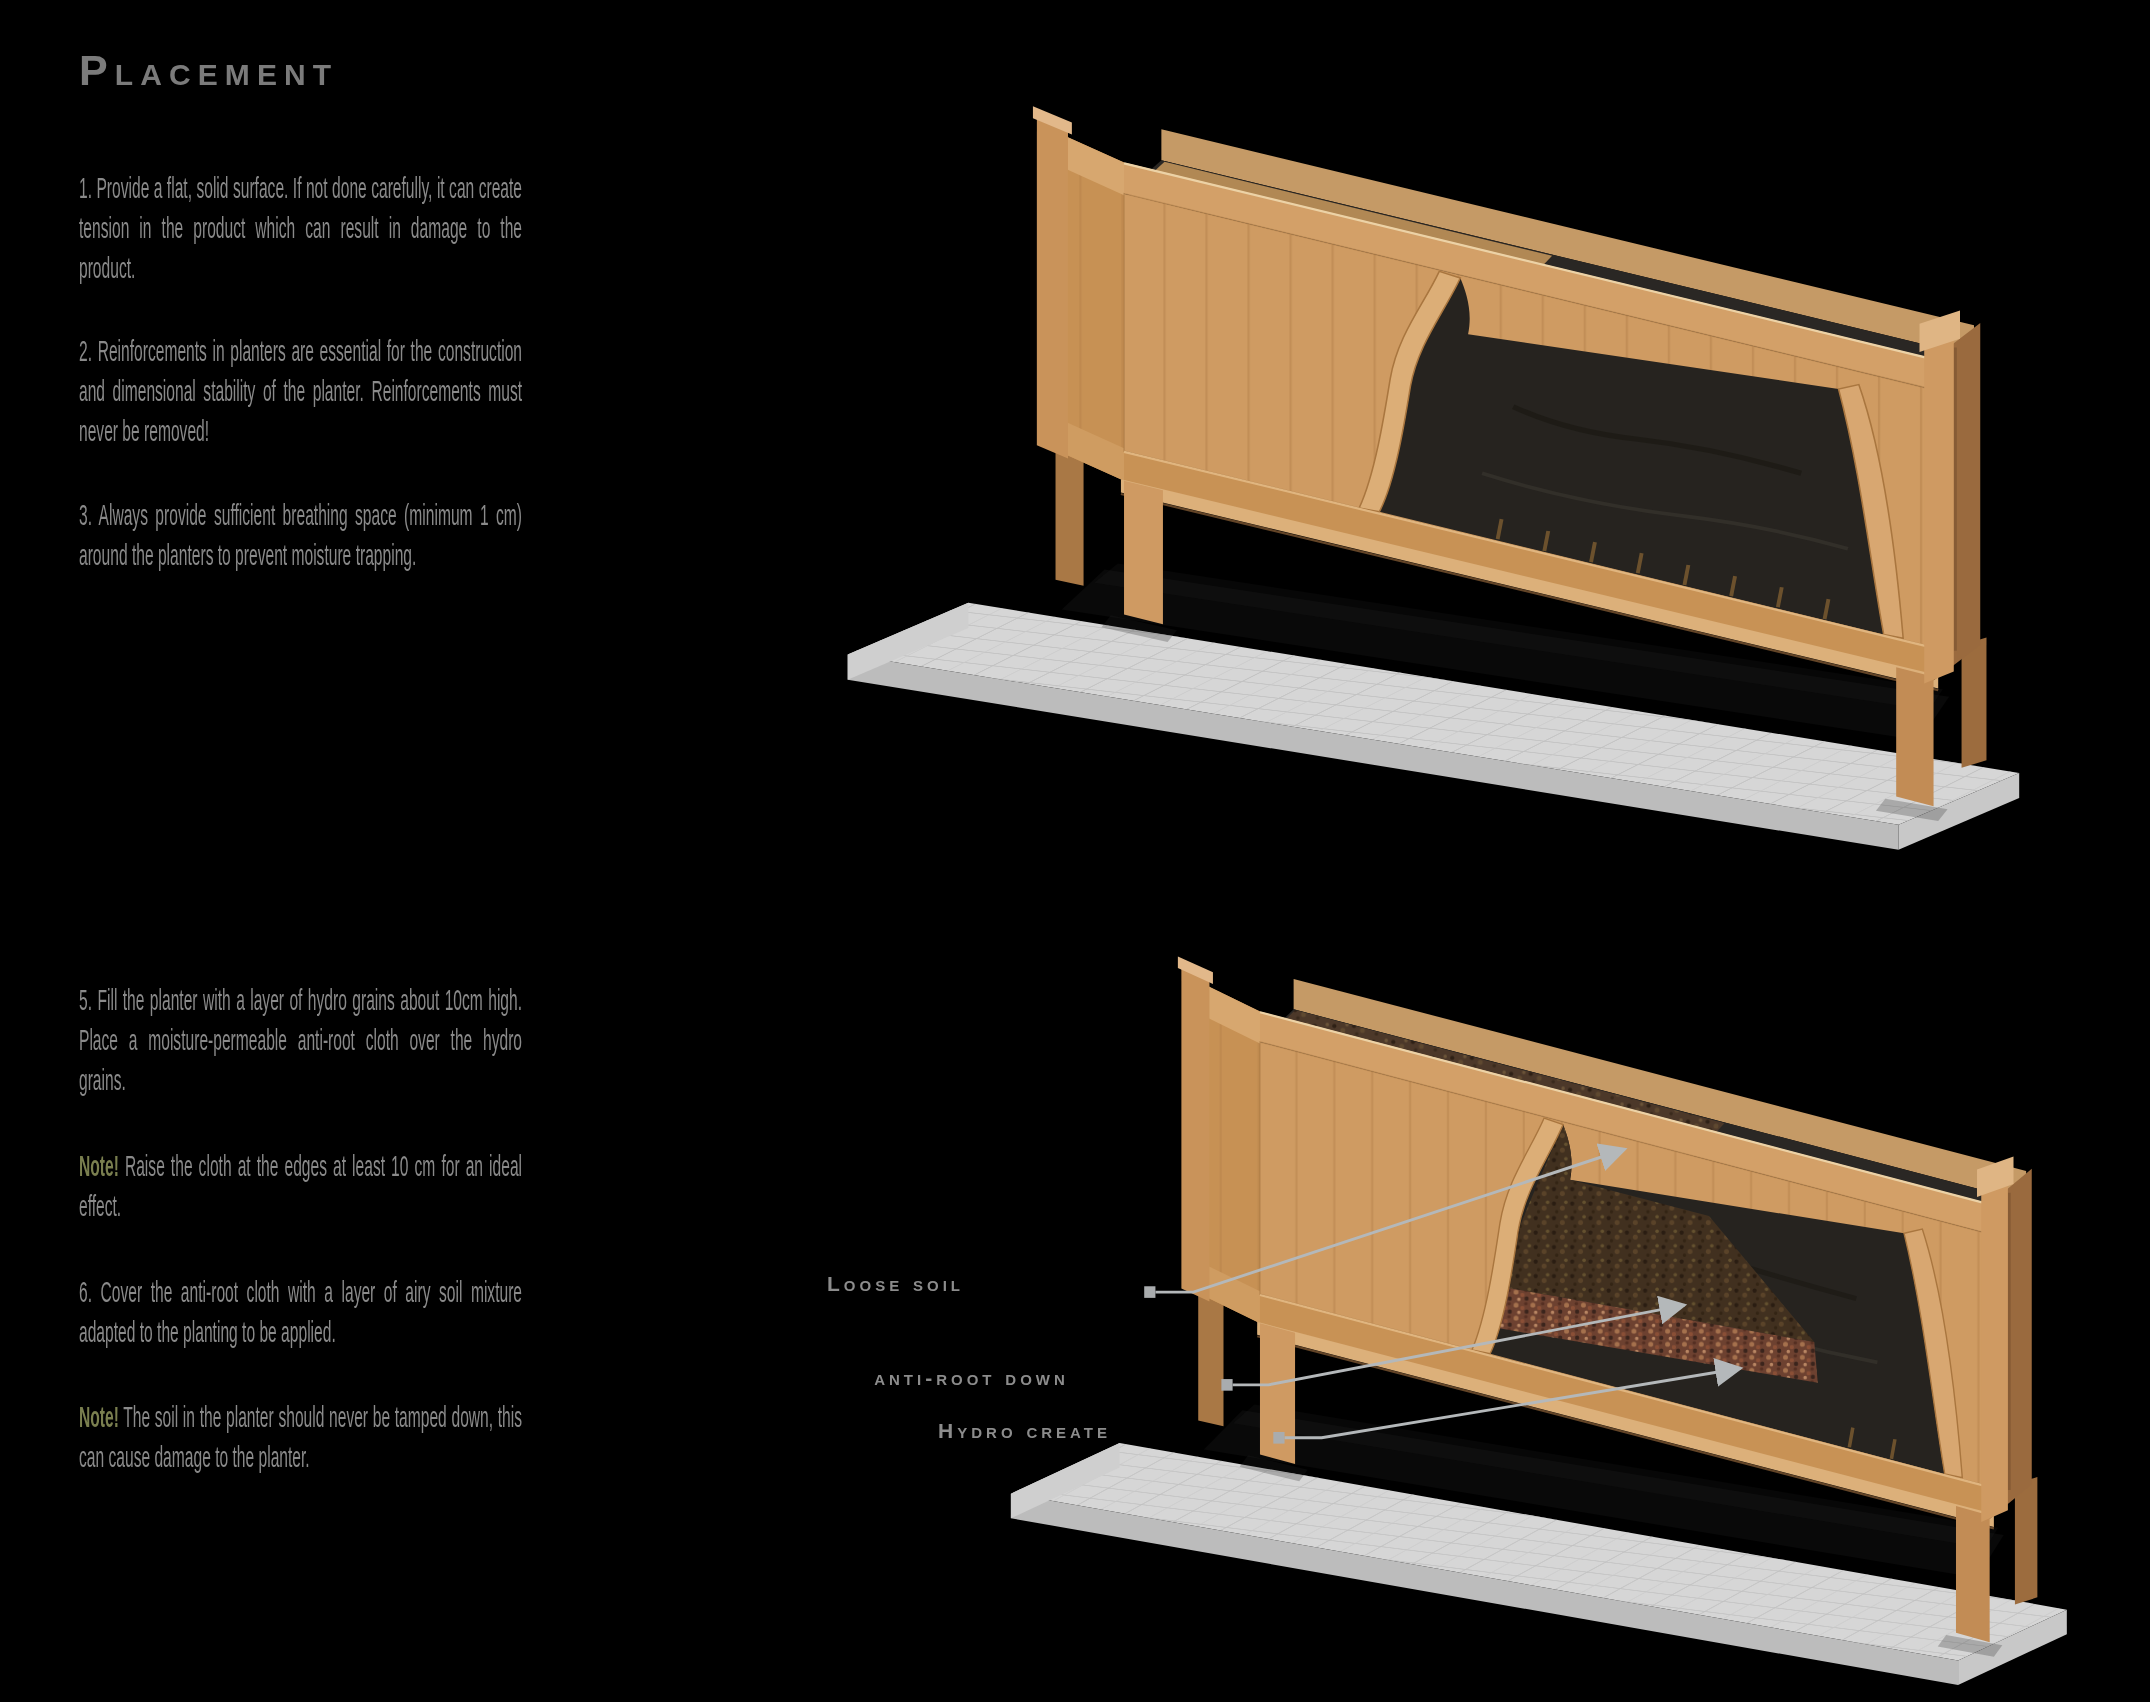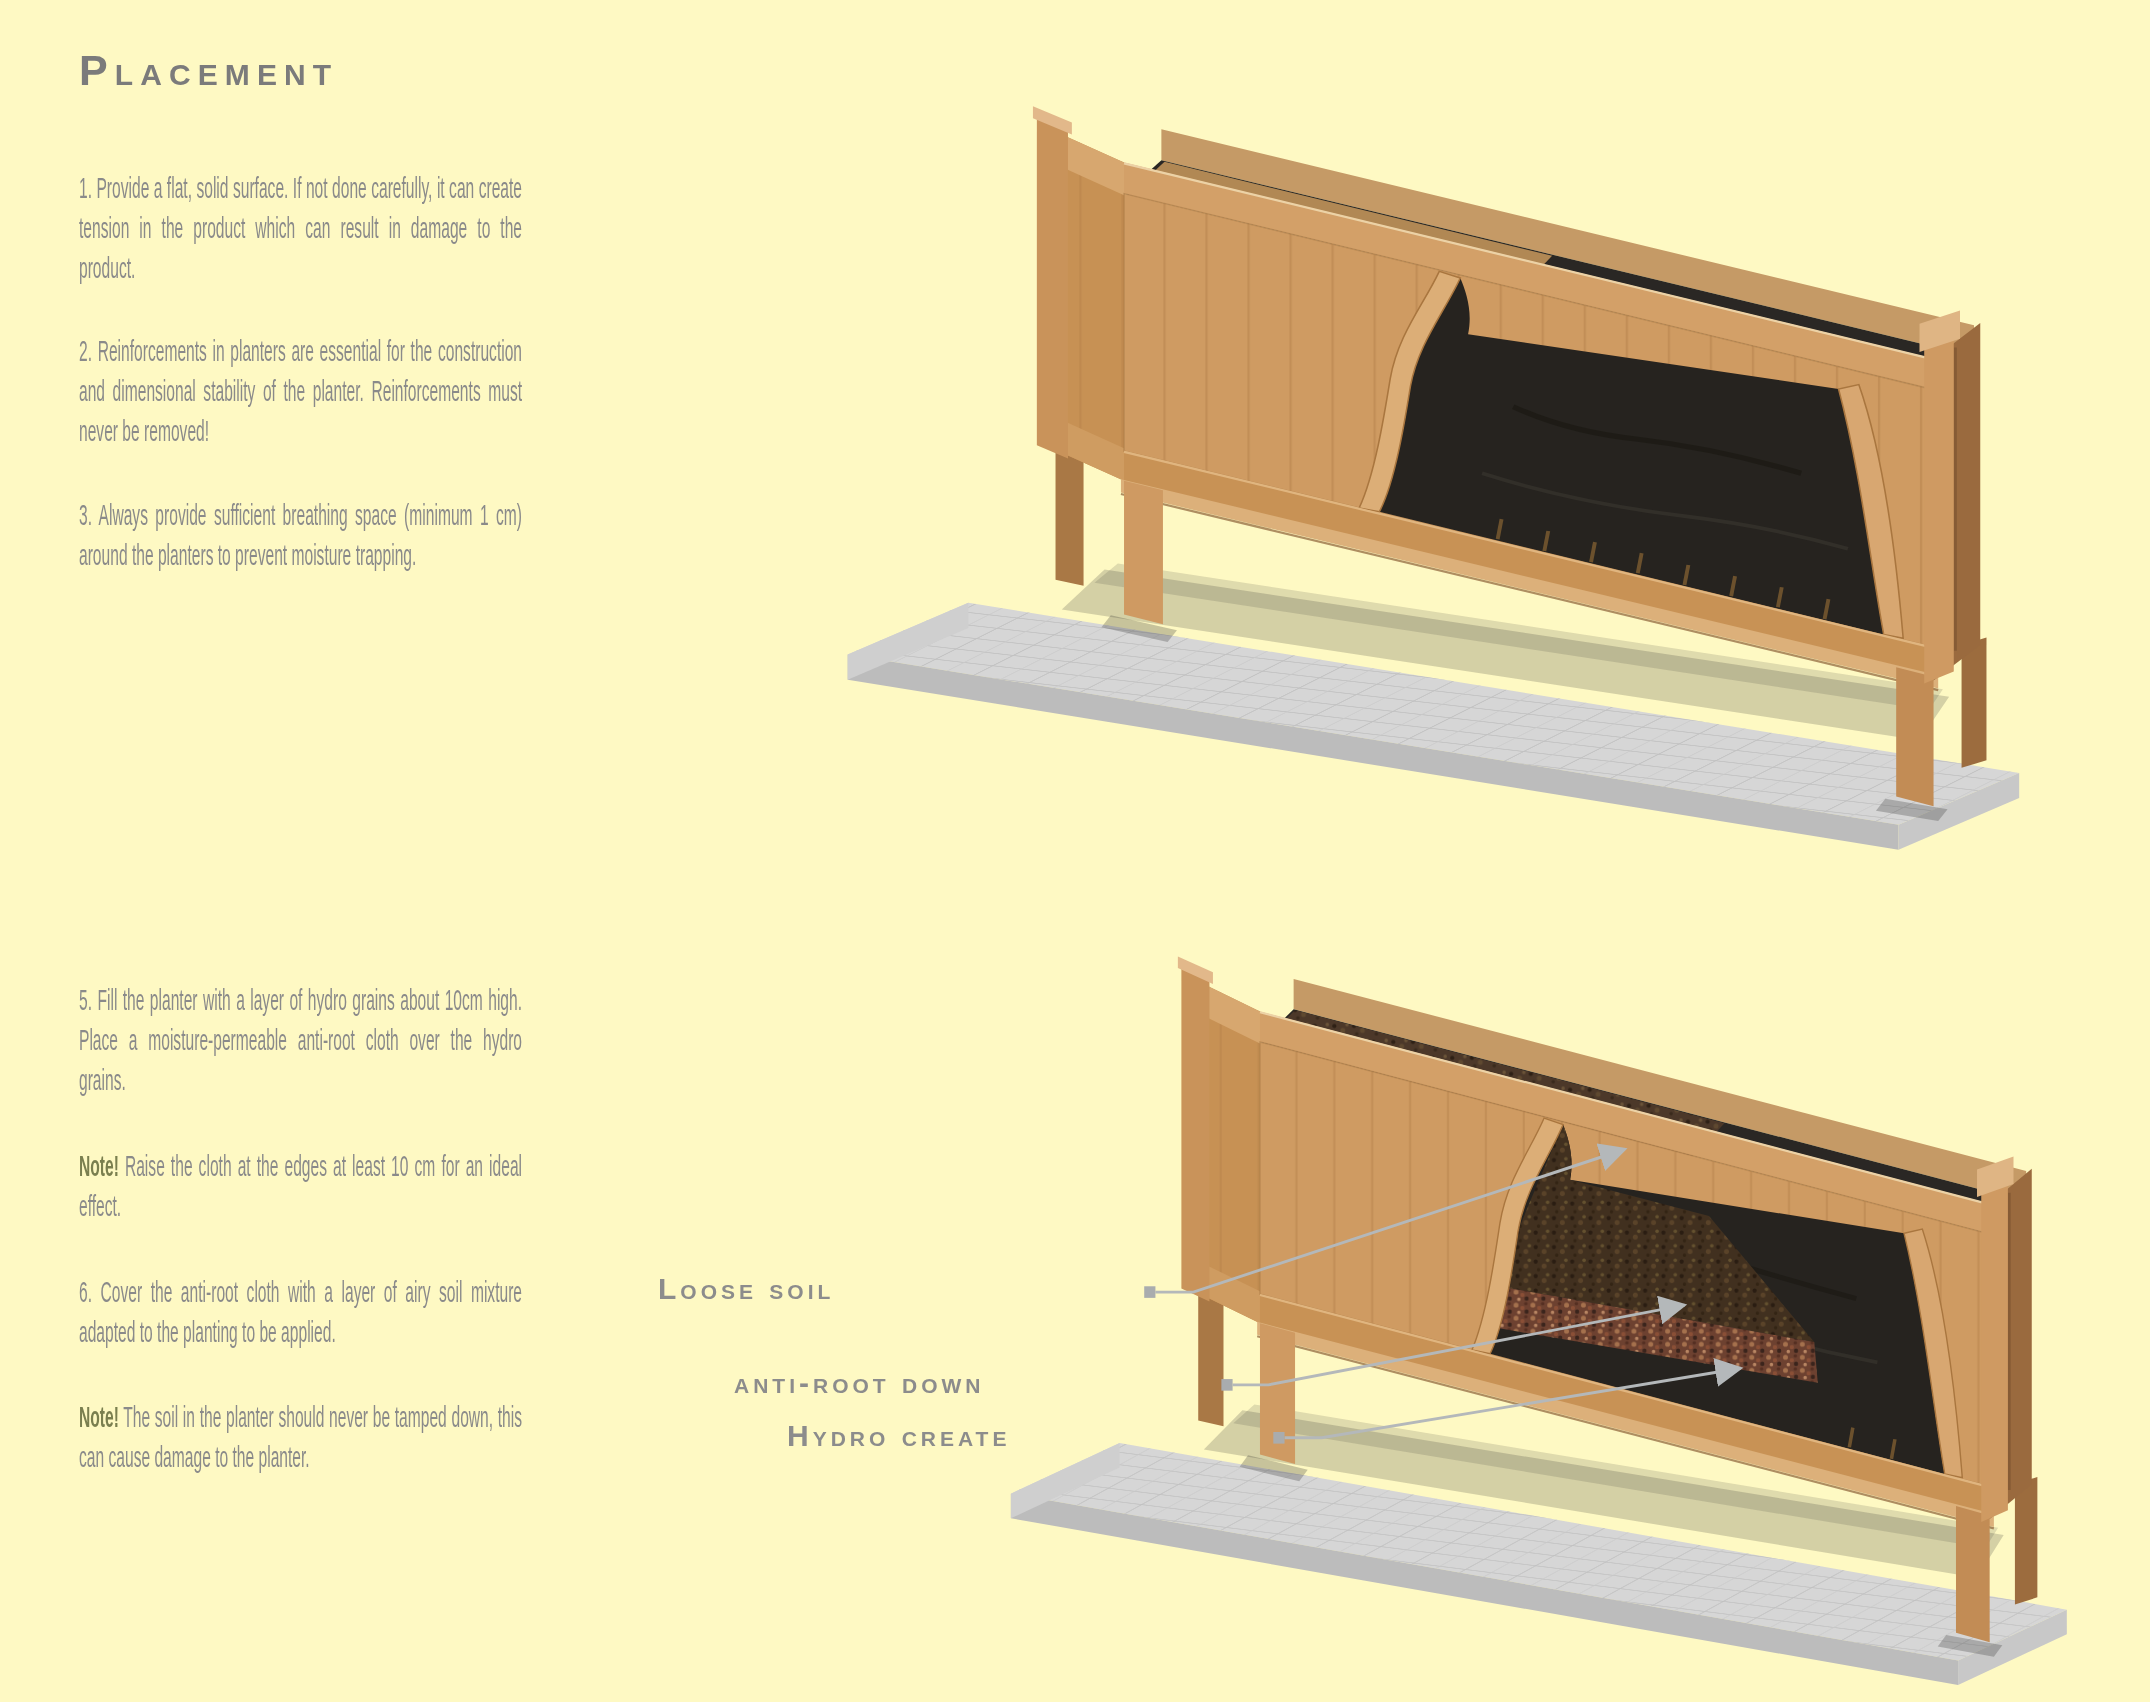--- a/index.html
+++ b/index.html
@@ -1,29 +1,29 @@
 <!DOCTYPE html>
 <html style="--heading: #7b7b7b; --body: #8a8a8a; --note: #7a7f4f; --label: #8c8c8c;font-size:12.7px"><head>
 <meta charset="utf-8">
 <style>
   :root{
     --heading:#7b7b7b; --body:#8a8a8a; --note:#7a7f4f; --label:#8c8c8c;
   }
   html,body{margin:0;padding:0;background:#fff;}
-  #page{position:relative;width:2151px;height:1703px;background:#fef9c3;overflow:hidden;
+  #page{position:relative;width:2151px;height:1703px;background:#000000;overflow:hidden;
         font-family:"Liberation Sans", sans-serif;}
   .h{position:absolute;left:79px;font-variant:small-caps;font-weight:bold;
      font-size:43px;letter-spacing:7.1px;color:var(--heading);white-space:nowrap;}
   .para{position:absolute;left:79px;width:852px;transform:scaleX(0.52);
         transform-origin:left top;font-size:30px;line-height:40px;color:var(--body);
         text-align:justify;}
   .para .note{font-weight:bold;color:var(--note);}
   .fig{position:absolute;}
-  .callout{position:absolute;width:475px;text-align:left;font-variant:small-caps;
-     font-weight:bold;font-size:30px;letter-spacing:4px;color:var(--label);white-space:nowrap;}
+  .callout{position:absolute;width:475px;text-align:center;font-variant:small-caps;
+     font-weight:bold;font-size:21px;letter-spacing:4px;color:var(--label);white-space:nowrap;}
 </style>
 </head>
 <body>
 
 <div id="page">
 
   <div class="h" style="top:46px;">Placement</div>
 
   <div class="para" style="top:168px;">
     <span>1. Provide a flat, solid surface. If not done carefully, it can create tension in the product which can result in damage to the product.</span>

